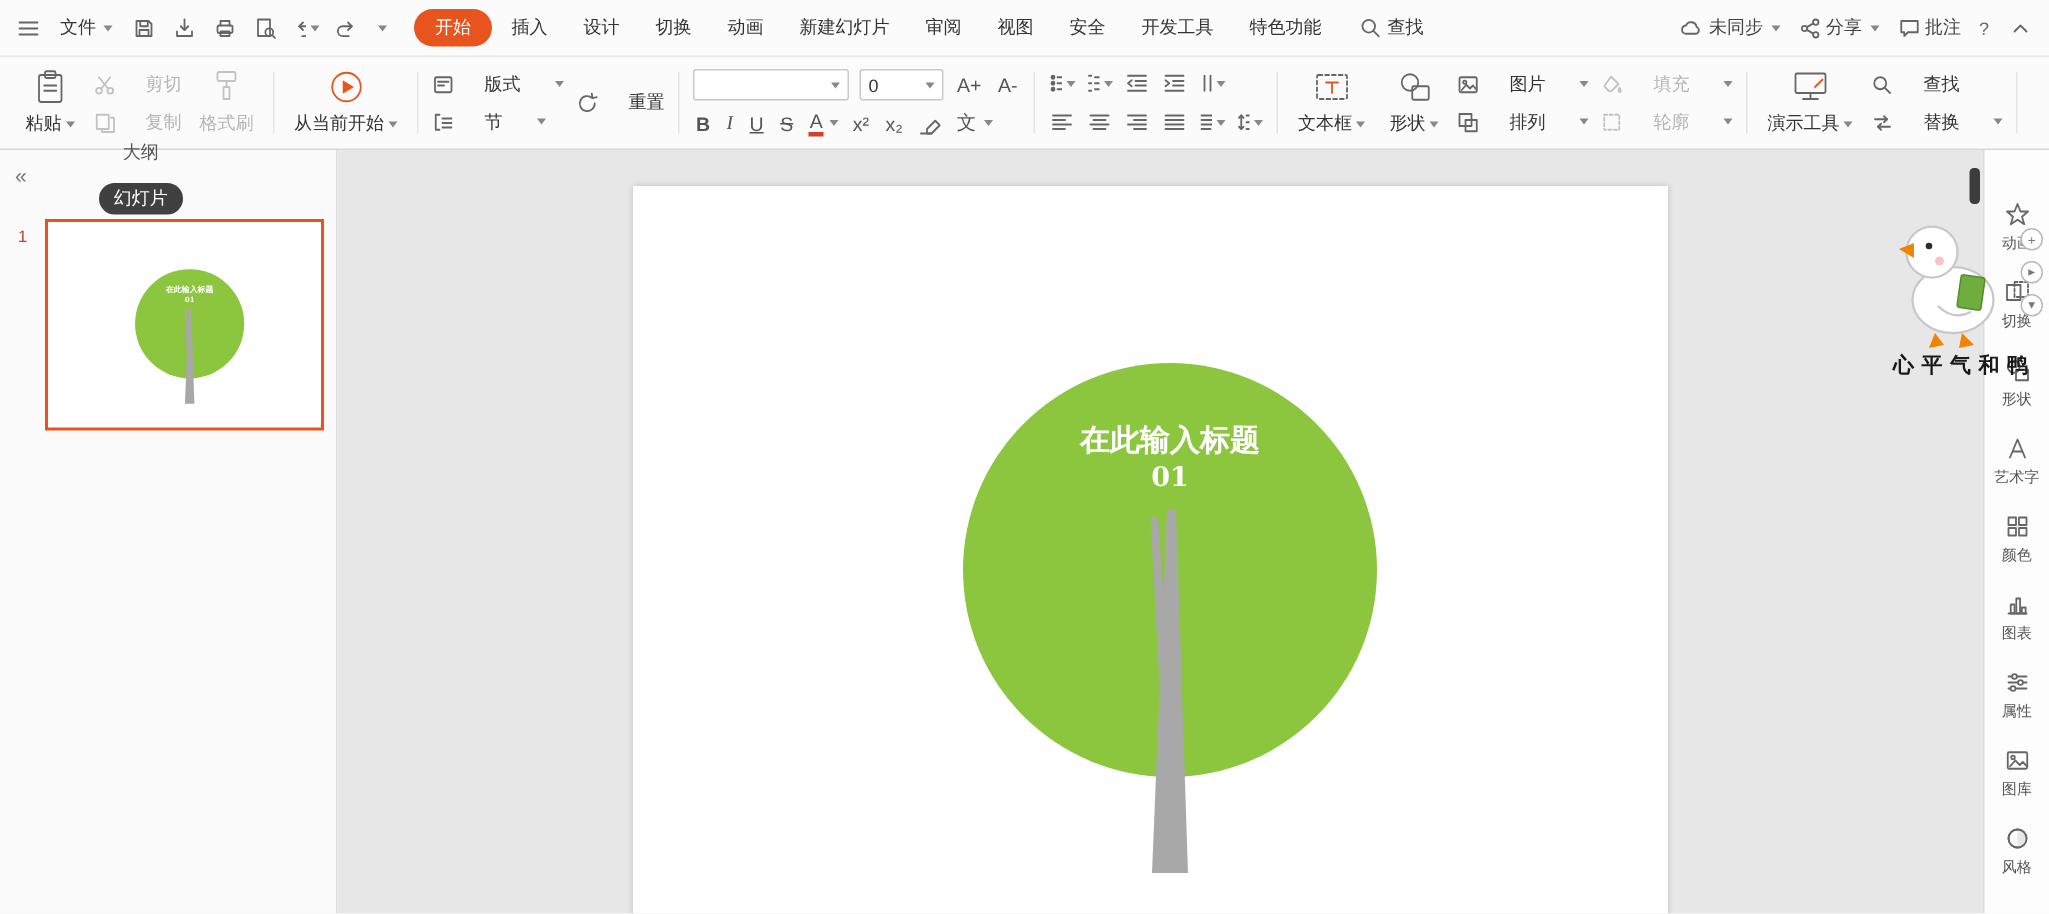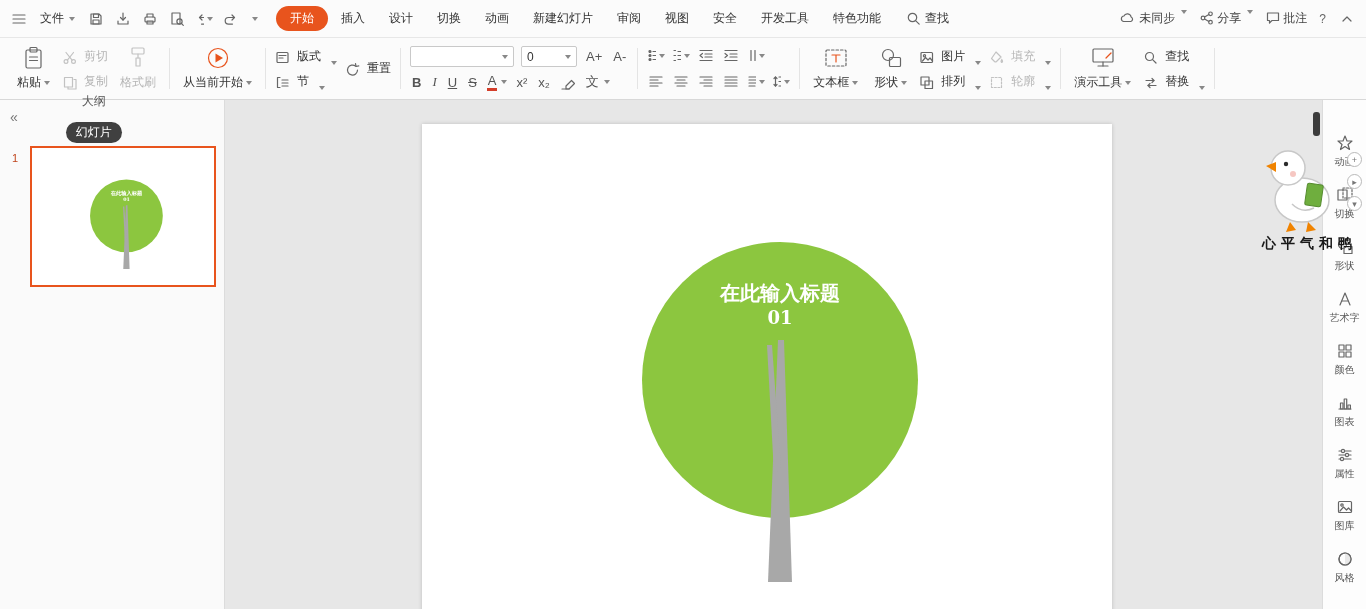--- a/index.html
+++ b/index.html
@@ -14,32 +14,32 @@
   svg.ico.orange { stroke:#e8541d; }
   .cd { width:0; height:0; border-left:3px solid transparent; border-right:3px solid transparent;
     border-top:4px solid #888; display:inline-block; margin-left:3px; }
   .file-menu { display:flex; align-items:center; gap:2px; padding:0 4px; }
   .quick-icons { display:flex; align-items:center; gap:9px; margin-right:10px; }
   .menu-tabs { display:flex; align-items:flex-end; gap:2px; }
   .menu-tab { padding:4px 11px; white-space:nowrap; cursor:default; color:#333; }
   .menu-tab.active { background:#e8541d; color:#fff; border-radius:13px; padding:4px 14px; }
   .tb-search { display:flex; align-items:center; gap:4px; margin-left:6px; white-space:nowrap; }
   .tb-right { margin-left:auto; display:flex; align-items:center; gap:12px; white-space:nowrap; color:#444; }
-  .tb-group { display:flex; gap:3px; }
+  .tb-group { display:flex; align-items:center; gap:3px; }
 
   
   .ribbon { height:62px; background:#fbfbfb; border-bottom:1px solid #d8d8d8;
     display:flex; align-items:stretch; padding:3px 4px; }
   .rgroup { display:flex; align-items:center; gap:8px; padding:0 9px; }
   .rdiv { width:1px; background:#e4e4e4; margin:7px 0; }
   .bigbtn { display:flex; flex-direction:column; align-items:center; justify-content:center;
     gap:4px; padding:2px 4px; white-space:nowrap; }
   .bigbtn .lbl { display:flex; align-items:center; }
   .colstack { display:flex; flex-direction:column; justify-content:center; gap:8px; }
-  .smallbtn { display:flex; align-items:flex-end; gap:7px; white-space:nowrap; }
+  .smallbtn { display:flex; align-items:center; gap:20px; white-space:nowrap; }
   .disabled { color:#b5b5b5; }
   .disabled svg.ico { stroke:#c2c2c2; }
   .combo { border:1px solid #c9c9c9; background:#fff; height:21px; display:flex; align-items:center;
     justify-content:space-between; padding:0 5px; border-radius:2px; }
   .fontrow, .pararow { display:flex; align-items:center; gap:7px; }
   .fmt { font-size:13px; color:#555; padding:0 2px; }
   .fmt-b { font-weight:bold; } .fmt-i { font-style:italic; font-family:"Liberation Serif",serif; }
   .fmt-u { text-decoration:underline; } .fmt-s { text-decoration:line-through; }
   .fontcolor { position:relative; padding:0 2px 3px 2px; font-size:13px; color:#555; }
   .fontcolor::after { content:""; position:absolute; left:1px; right:1px; bottom:0; height:3px; background:#d43e2a; }

